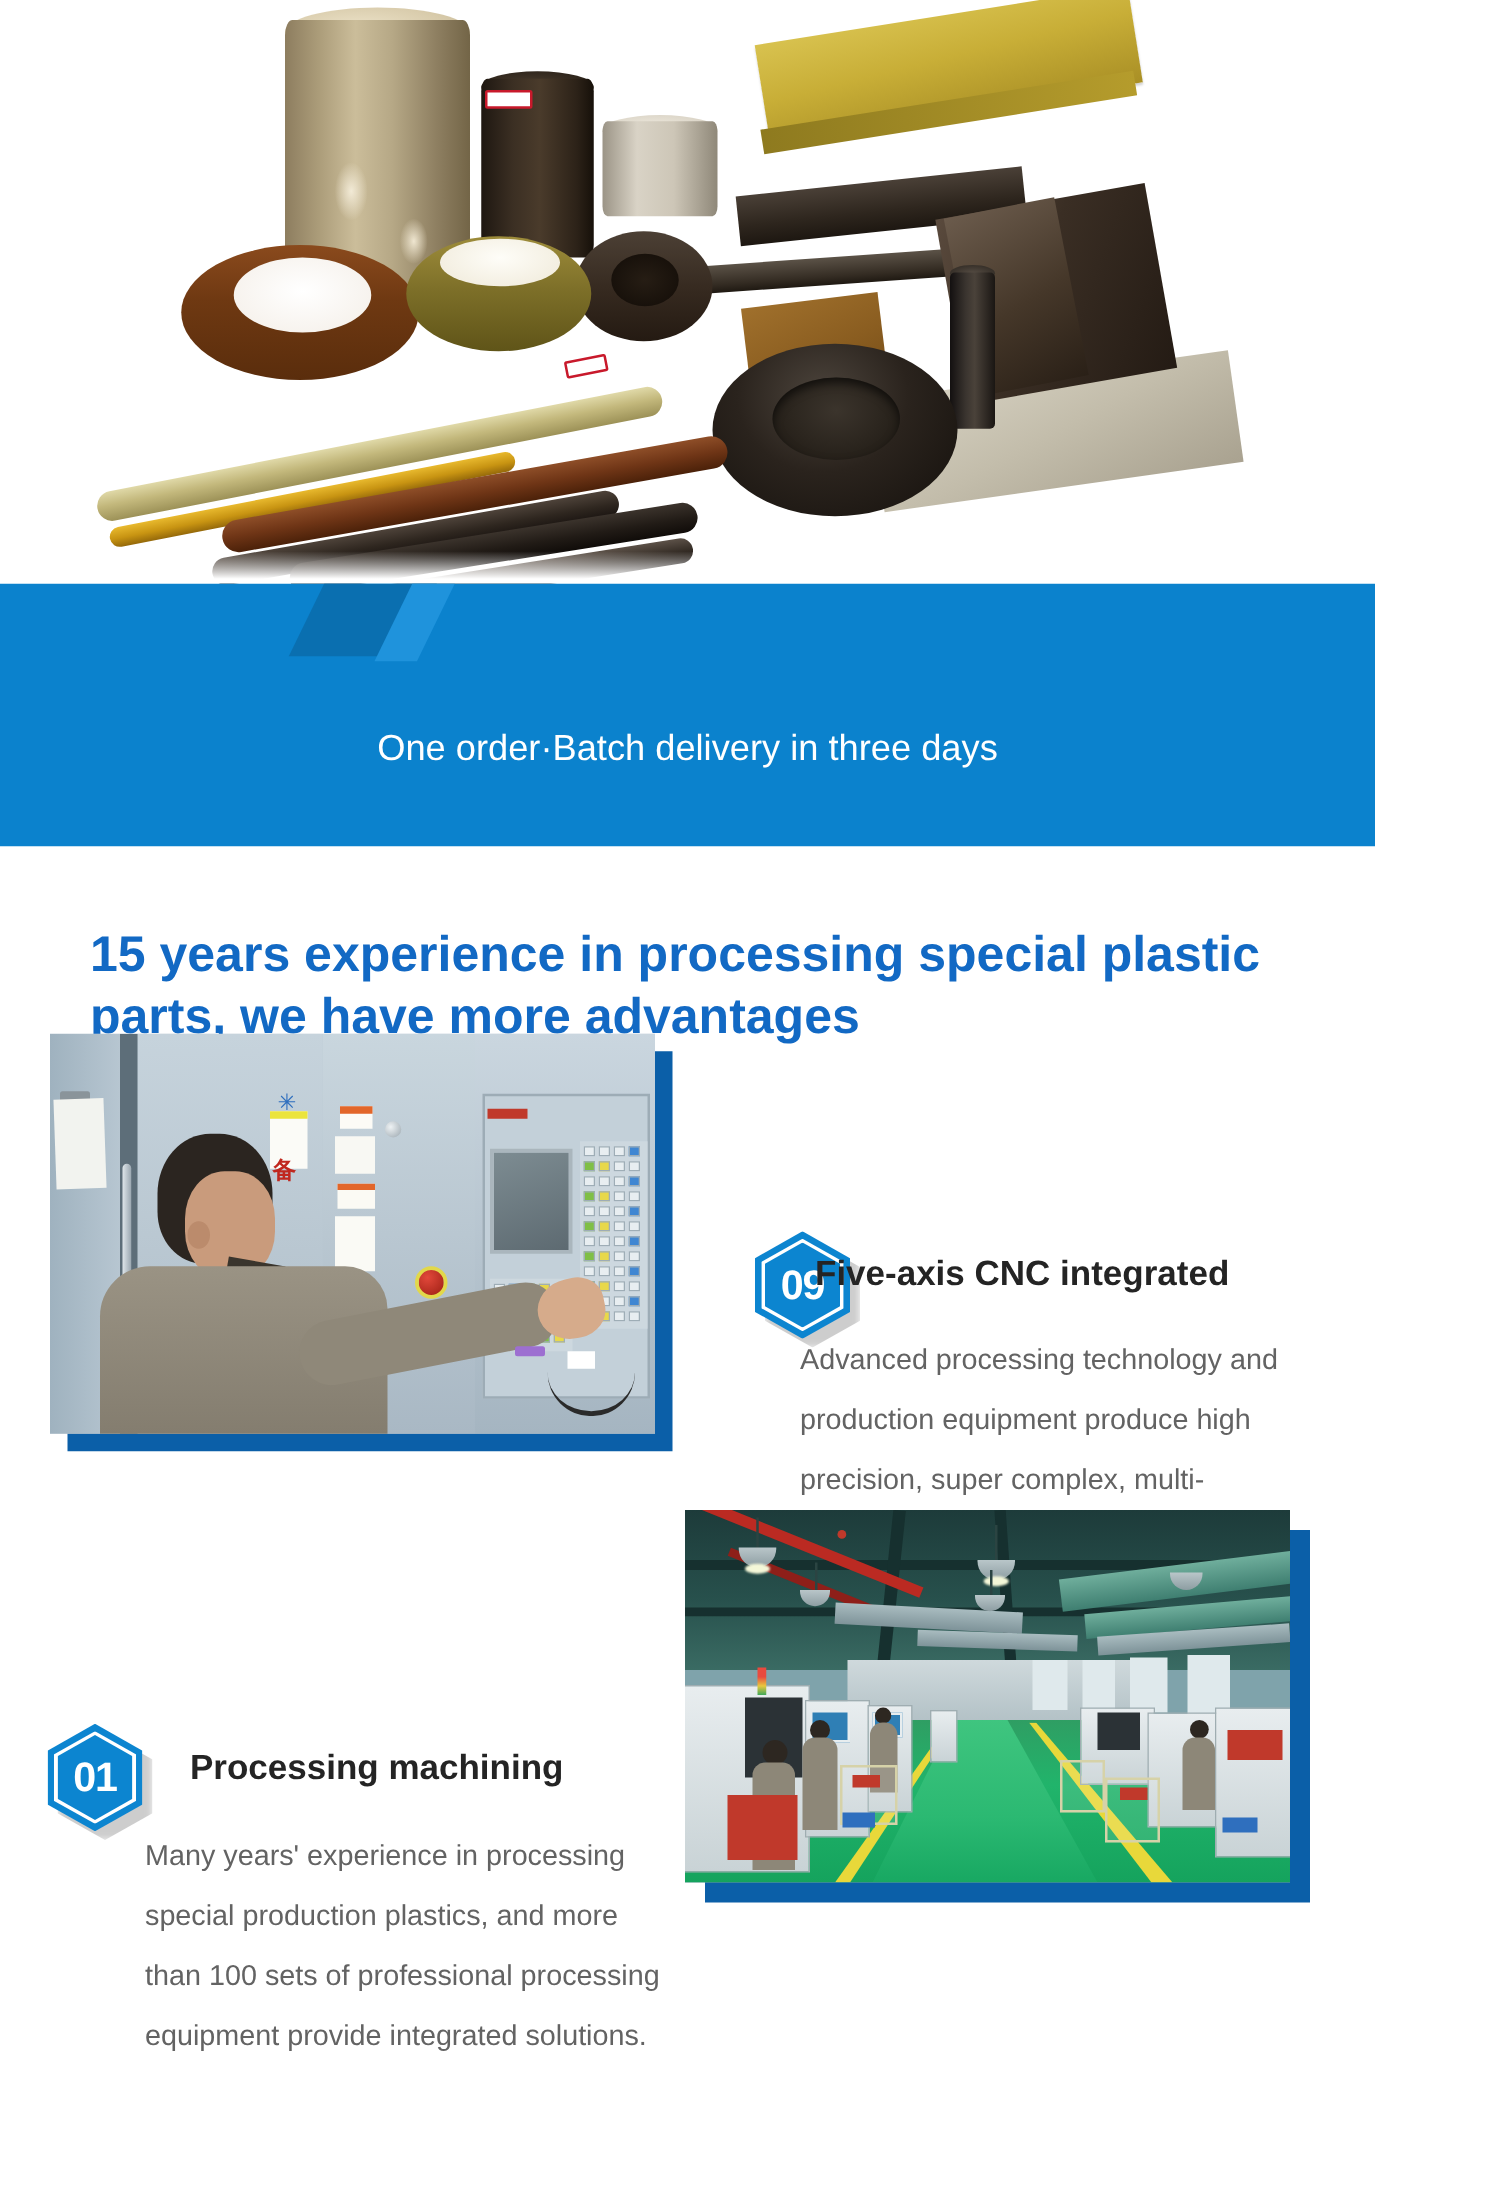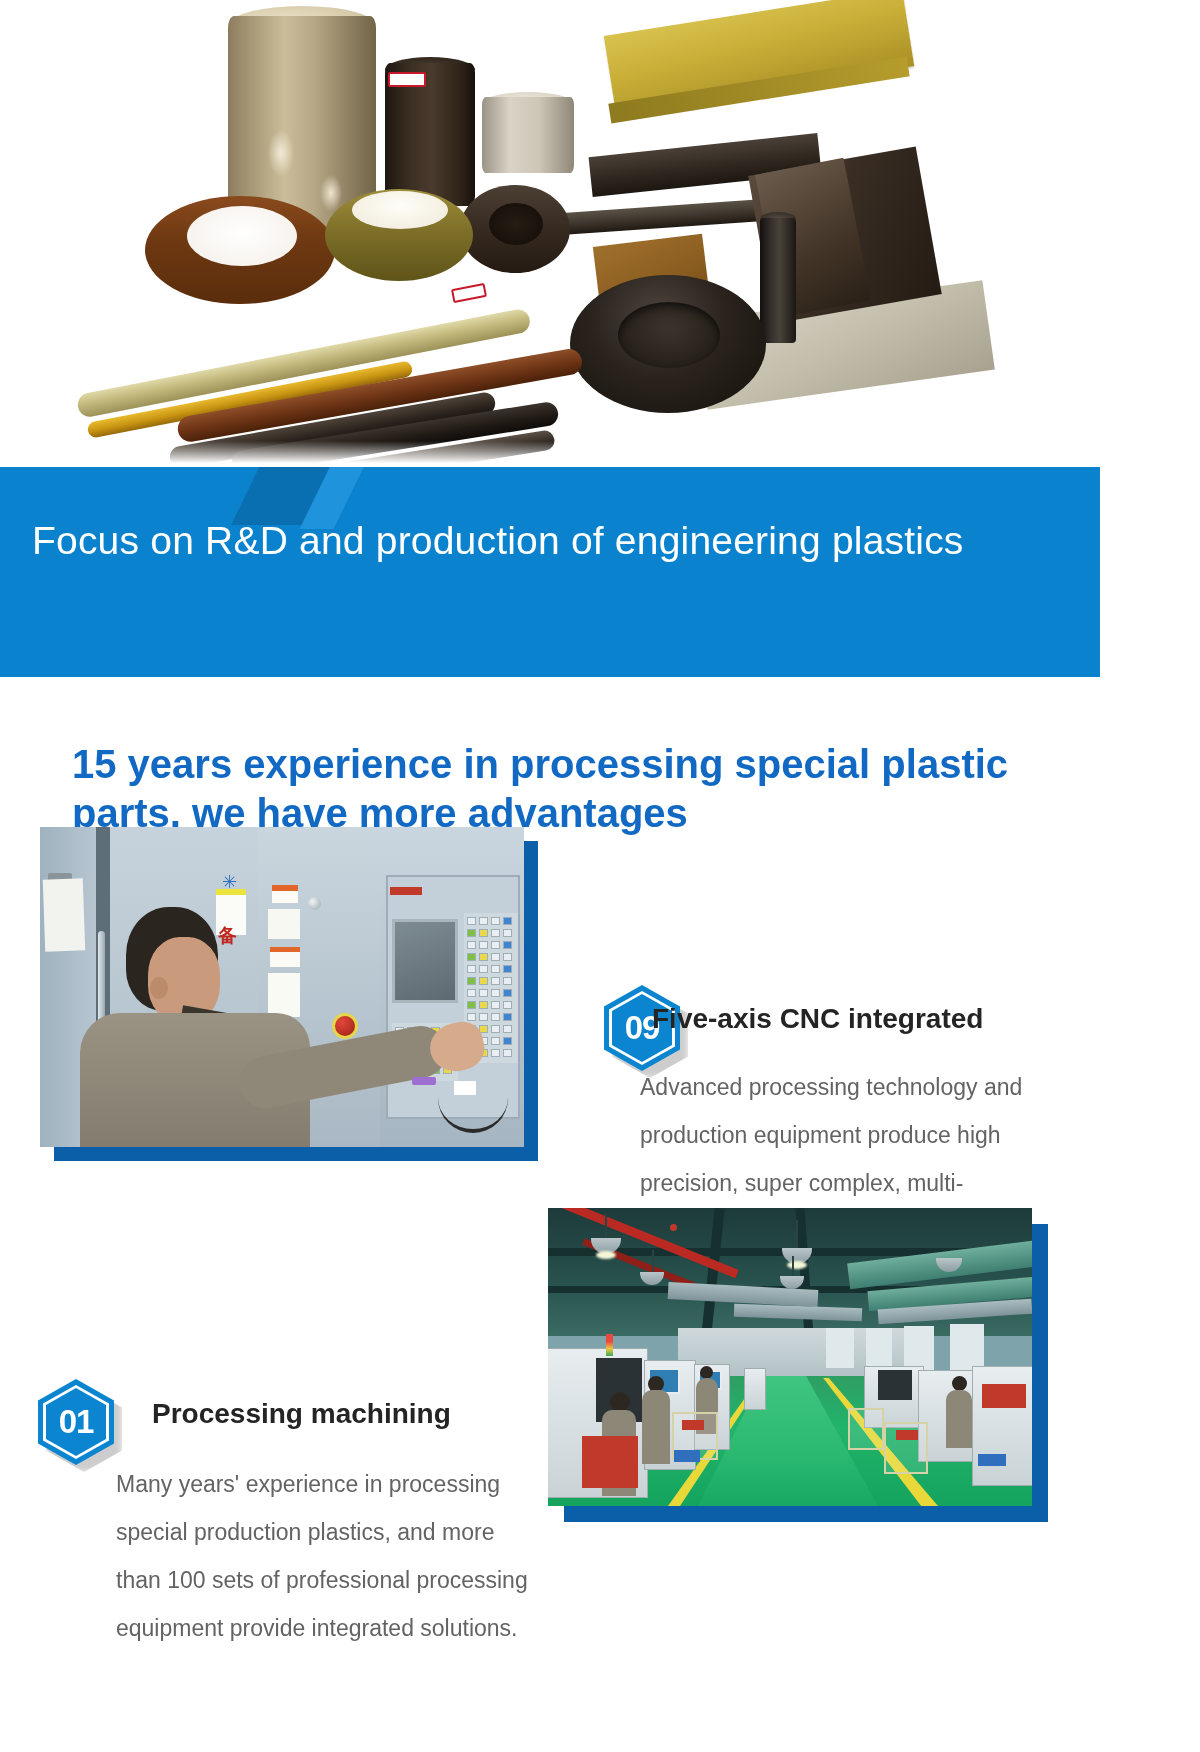--- a/index.html
+++ b/index.html
@@ -411,21 +411,21 @@
     <div class="lr lr5"></div>
     <div class="lr lr6"></div>
     <div class="pp lr-label"></div>
   </div>
   <div class="hero-fade"></div>
 </div>
 
 <div class="banner">
   <div class="banner-accent-a"></div>
   <div class="banner-accent-b"></div>
-  <div class="banner-title">Focus on R&amp;D and production of engineering plastics</div>
+  <div class="banner-sub">One order·Batch delivery in three days</div>
 </div>
 
 <div class="headline">15 years experience in processing special plastic parts, we have more advantages</div>
 
 <div class="photo-cnc-wrap">
   <div class="photo-cnc-shadow"></div>
   <div class="photo-cnc">
     <div class="cnc-panelA"></div>
     <div class="cnc-panelB"></div>
     <div class="cnc-panelC"></div>

